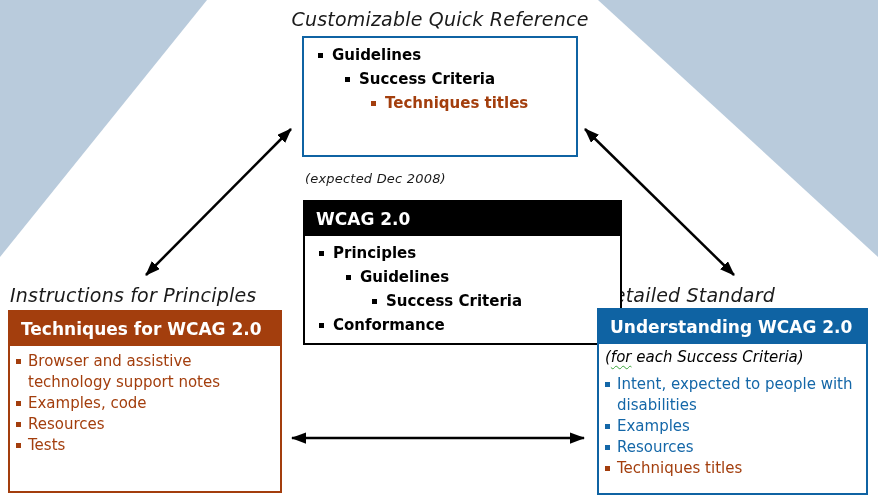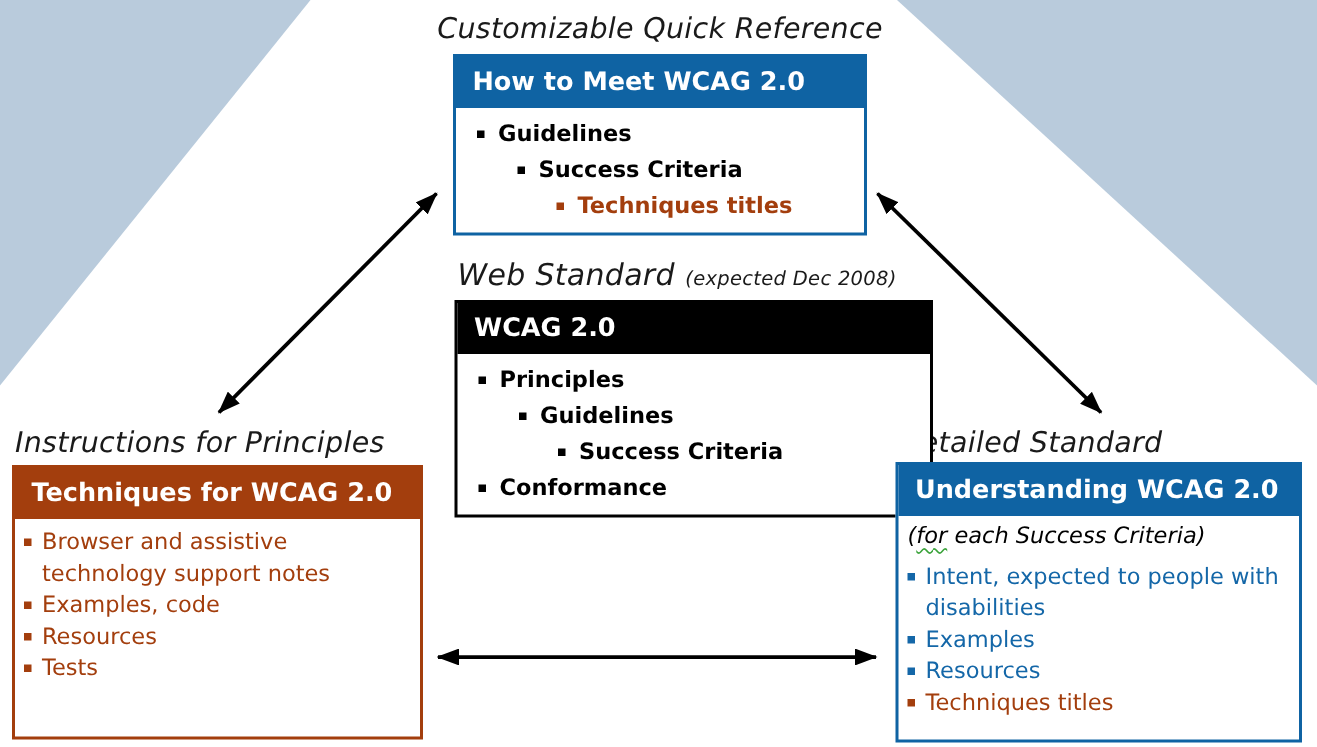--- a/index.html
+++ b/index.html
@@ -78,30 +78,28 @@
     <polygon class="tri" points="0,0 207,0 0,257"></polygon>
     <polygon class="tri" points="598,0 878,0 878,257"></polygon>
     <line class="arrow" x1="146" y1="275" x2="291" y2="129" marker-start="url(#ah)" marker-end="url(#ah)"></line>
     <line class="arrow" x1="585" y1="129" x2="734" y2="275" marker-start="url(#ah)" marker-end="url(#ah)"></line>
     <line class="arrow" x1="292" y1="438" x2="584" y2="438" marker-start="url(#ah)" marker-end="url(#ah)"></line>
   </svg>
 
   <div class="float-title center" style="left:272px; top:8px; width:336px;">Customizable Quick Reference</div>
 
   <div class="float-title ws" style="left:305px; top:171px;">
-    <span class="ws-main">Web Standard</span>
     <span class="ws-note">(expected Dec 2008)</span>
   </div>
 
   <div class="float-title" style="left:10px; top:284px;">Instructions for Principles</div>
 
   <div class="float-title" style="left:599px; top:284px;">Detailed Standard</div>
 
   <div class="doc-box box-blue" style="left:302px; top:36px; width:276px; height:121px;">
-    <div class="hdr">How to Meet WCAG 2.0</div>
     <ul class="outline bold-list">
       <li class="lv1 c-black">
         <span class="bullet"></span>
         <span>Guidelines</span>
       </li>
       <li class="lv2 c-black">
         <span class="bullet"></span>
         <span>Success Criteria</span>
       </li>
       <li class="lv3 c-brown">

